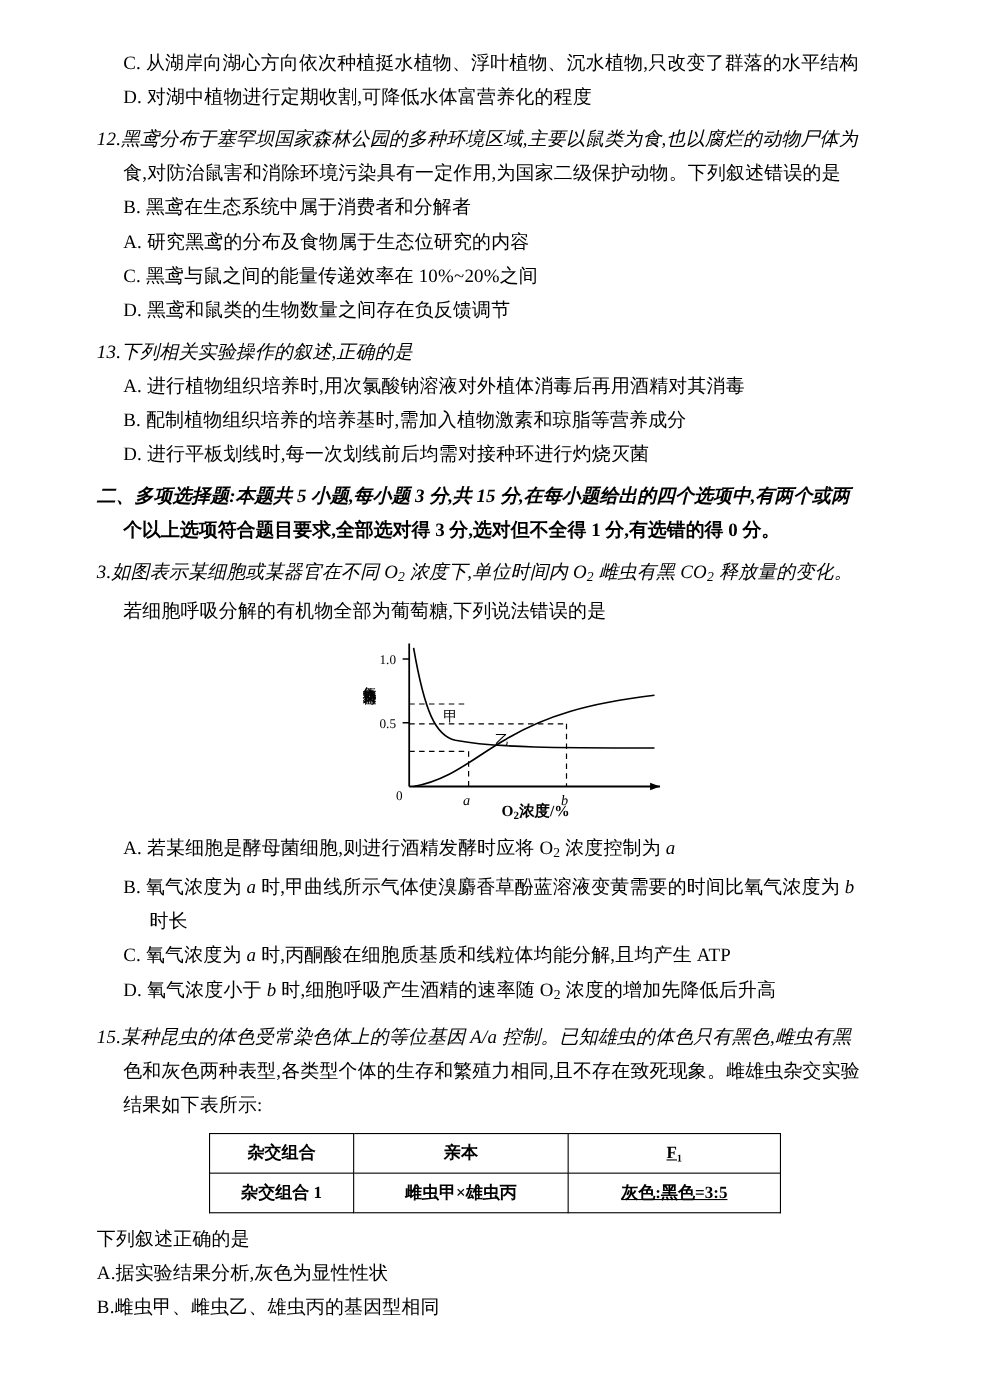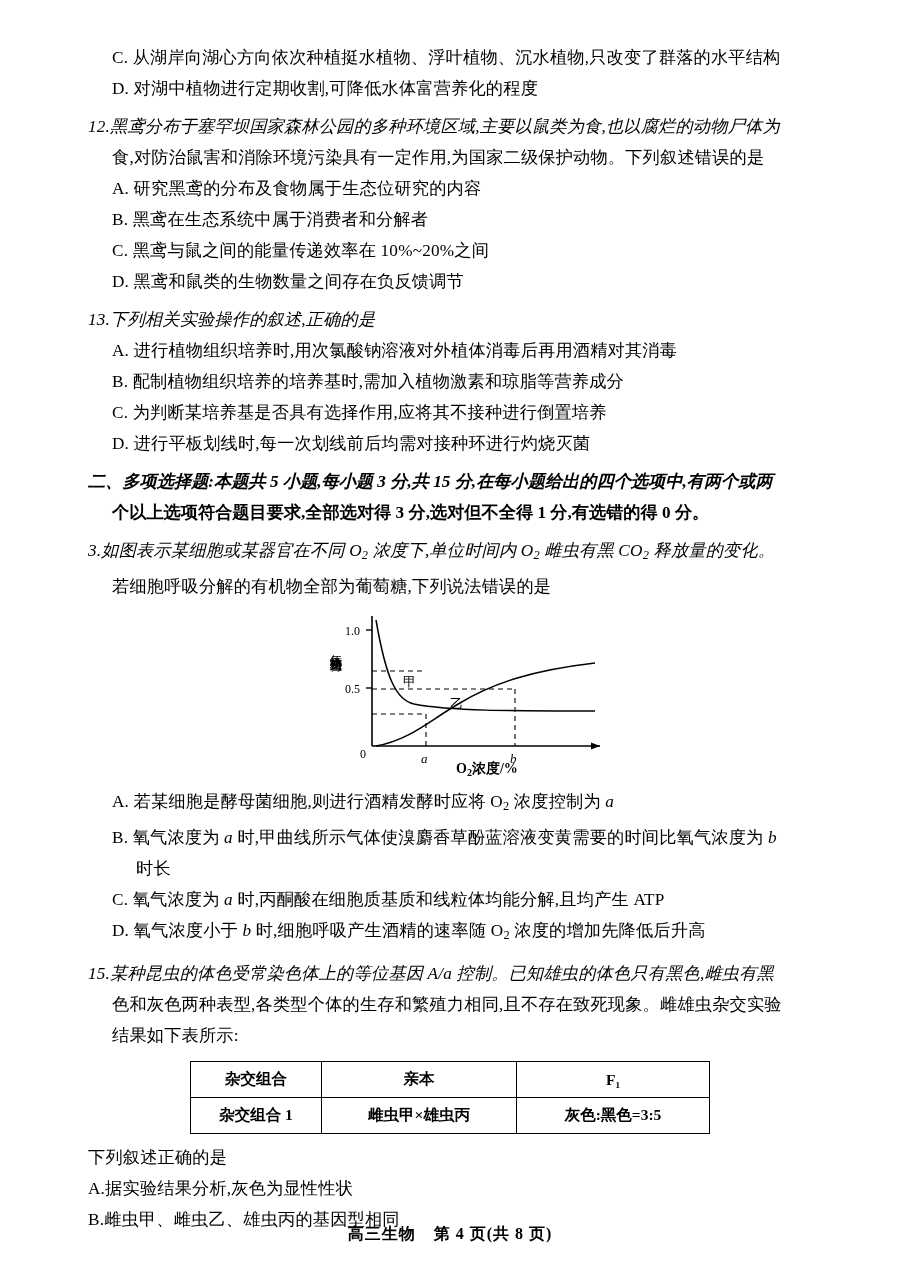--- a/index.html
+++ b/index.html
@@ -83,21 +83,21 @@
     padding-left: 16px;
   }
   table.cross th, table.cross td {
     border: 1.3px solid #000;
     padding: 7px 6px;
     text-align: center;
     white-space: nowrap;
   }
   table.cross th:nth-child(1), table.cross td:nth-child(1) { width: 118px; }
   table.cross th:nth-child(2), table.cross td:nth-child(2) { width: 182px; }
-  table.cross th:nth-child(3), table.cross td:nth-child(3) { width: 180px; }
+  table.cross th:nth-child(3), table.cross td:nth-child(3) { width: 180px; text-decoration: underline; }
 
   .footer {
     position: absolute;
     left: 0;
     right: 0;
     bottom: 28px;
     text-align: center;
     font-size: 16px;
     font-weight: bold;
     letter-spacing: 1px;
@@ -108,29 +108,28 @@
 <body>
 
 <div class="page">
   <div class="content">
 
     <div class="line opt">C. 从湖岸向湖心方向依次种植挺水植物、浮叶植物、沉水植物,只改变了群落的水平结构</div>
     <div class="line opt">D. 对湖中植物进行定期收割,可降低水体富营养化的程度</div>
 
     <div class="line gap-top">12.黑鸢分布于塞罕坝国家森林公园的多种环境区域,主要以鼠类为食,也以腐烂的动物尸体为</div>
     <div class="line hang">食,对防治鼠害和消除环境污染具有一定作用,为国家二级保护动物。下列叙述错误的是</div>
+    <div class="line opt">B. 黑鸢在生态系统中属于消费者和分解者</div>
     <div class="line opt">A. 研究黑鸢的分布及食物属于生态位研究的内容</div>
-    <div class="line opt">B. 黑鸢在生态系统中属于消费者和分解者</div>
     <div class="line opt">C. 黑鸢与鼠之间的能量传递效率在 10%~20%之间</div>
     <div class="line opt">D. 黑鸢和鼠类的生物数量之间存在负反馈调节</div>
 
     <div class="line gap-top">13.下列相关实验操作的叙述,正确的是</div>
     <div class="line opt">A. 进行植物组织培养时,用次氯酸钠溶液对外植体消毒后再用酒精对其消毒</div>
     <div class="line opt">B. 配制植物组织培养的培养基时,需加入植物激素和琼脂等营养成分</div>
-    <div class="line opt">C. 为判断某培养基是否具有选择作用,应将其不接种进行倒置培养</div>
     <div class="line opt">D. 进行平板划线时,每一次划线前后均需对接种环进行灼烧灭菌</div>
 
     <div class="sec-head gap-top">二、多项选择题:本题共 5 小题,每小题 3 分,共 15 分,在每小题给出的四个选项中,有两个或两</div>
     <div class="sec-head hang">个以上选项符合题目要求,全部选对得 3 分,选对但不全得 1 分,有选错的得 0 分。</div>
 
     <div class="line gap-top">
       <span>3.如图表示某细胞或某器官在不同 O</span><sub>2</sub><span> 浓度下,单位时间内 O</span><sub>2</sub><span> 雌虫有黑 CO</span><sub>2</sub><span> 释放量的变化。</span>
     </div>
     <div class="line hang">若细胞呼吸分解的有机物全部为葡萄糖,下列说法错误的是</div>
 
@@ -207,16 +206,13 @@
           </tr>
         </tbody>
       </table>
     </div>
 
     <div class="line">下列叙述正确的是</div>
     <div class="line">A.据实验结果分析,灰色为显性性状</div>
     <div class="line">B.雌虫甲、雌虫乙、雄虫丙的基因型相同</div>
   </div>
 
-  <div class="footer">
-    <span>高三生物</span><span class="sep"></span><span>第 4 页(共 8 页)</span>
-  </div>
 </div>
 
 </body></html>

